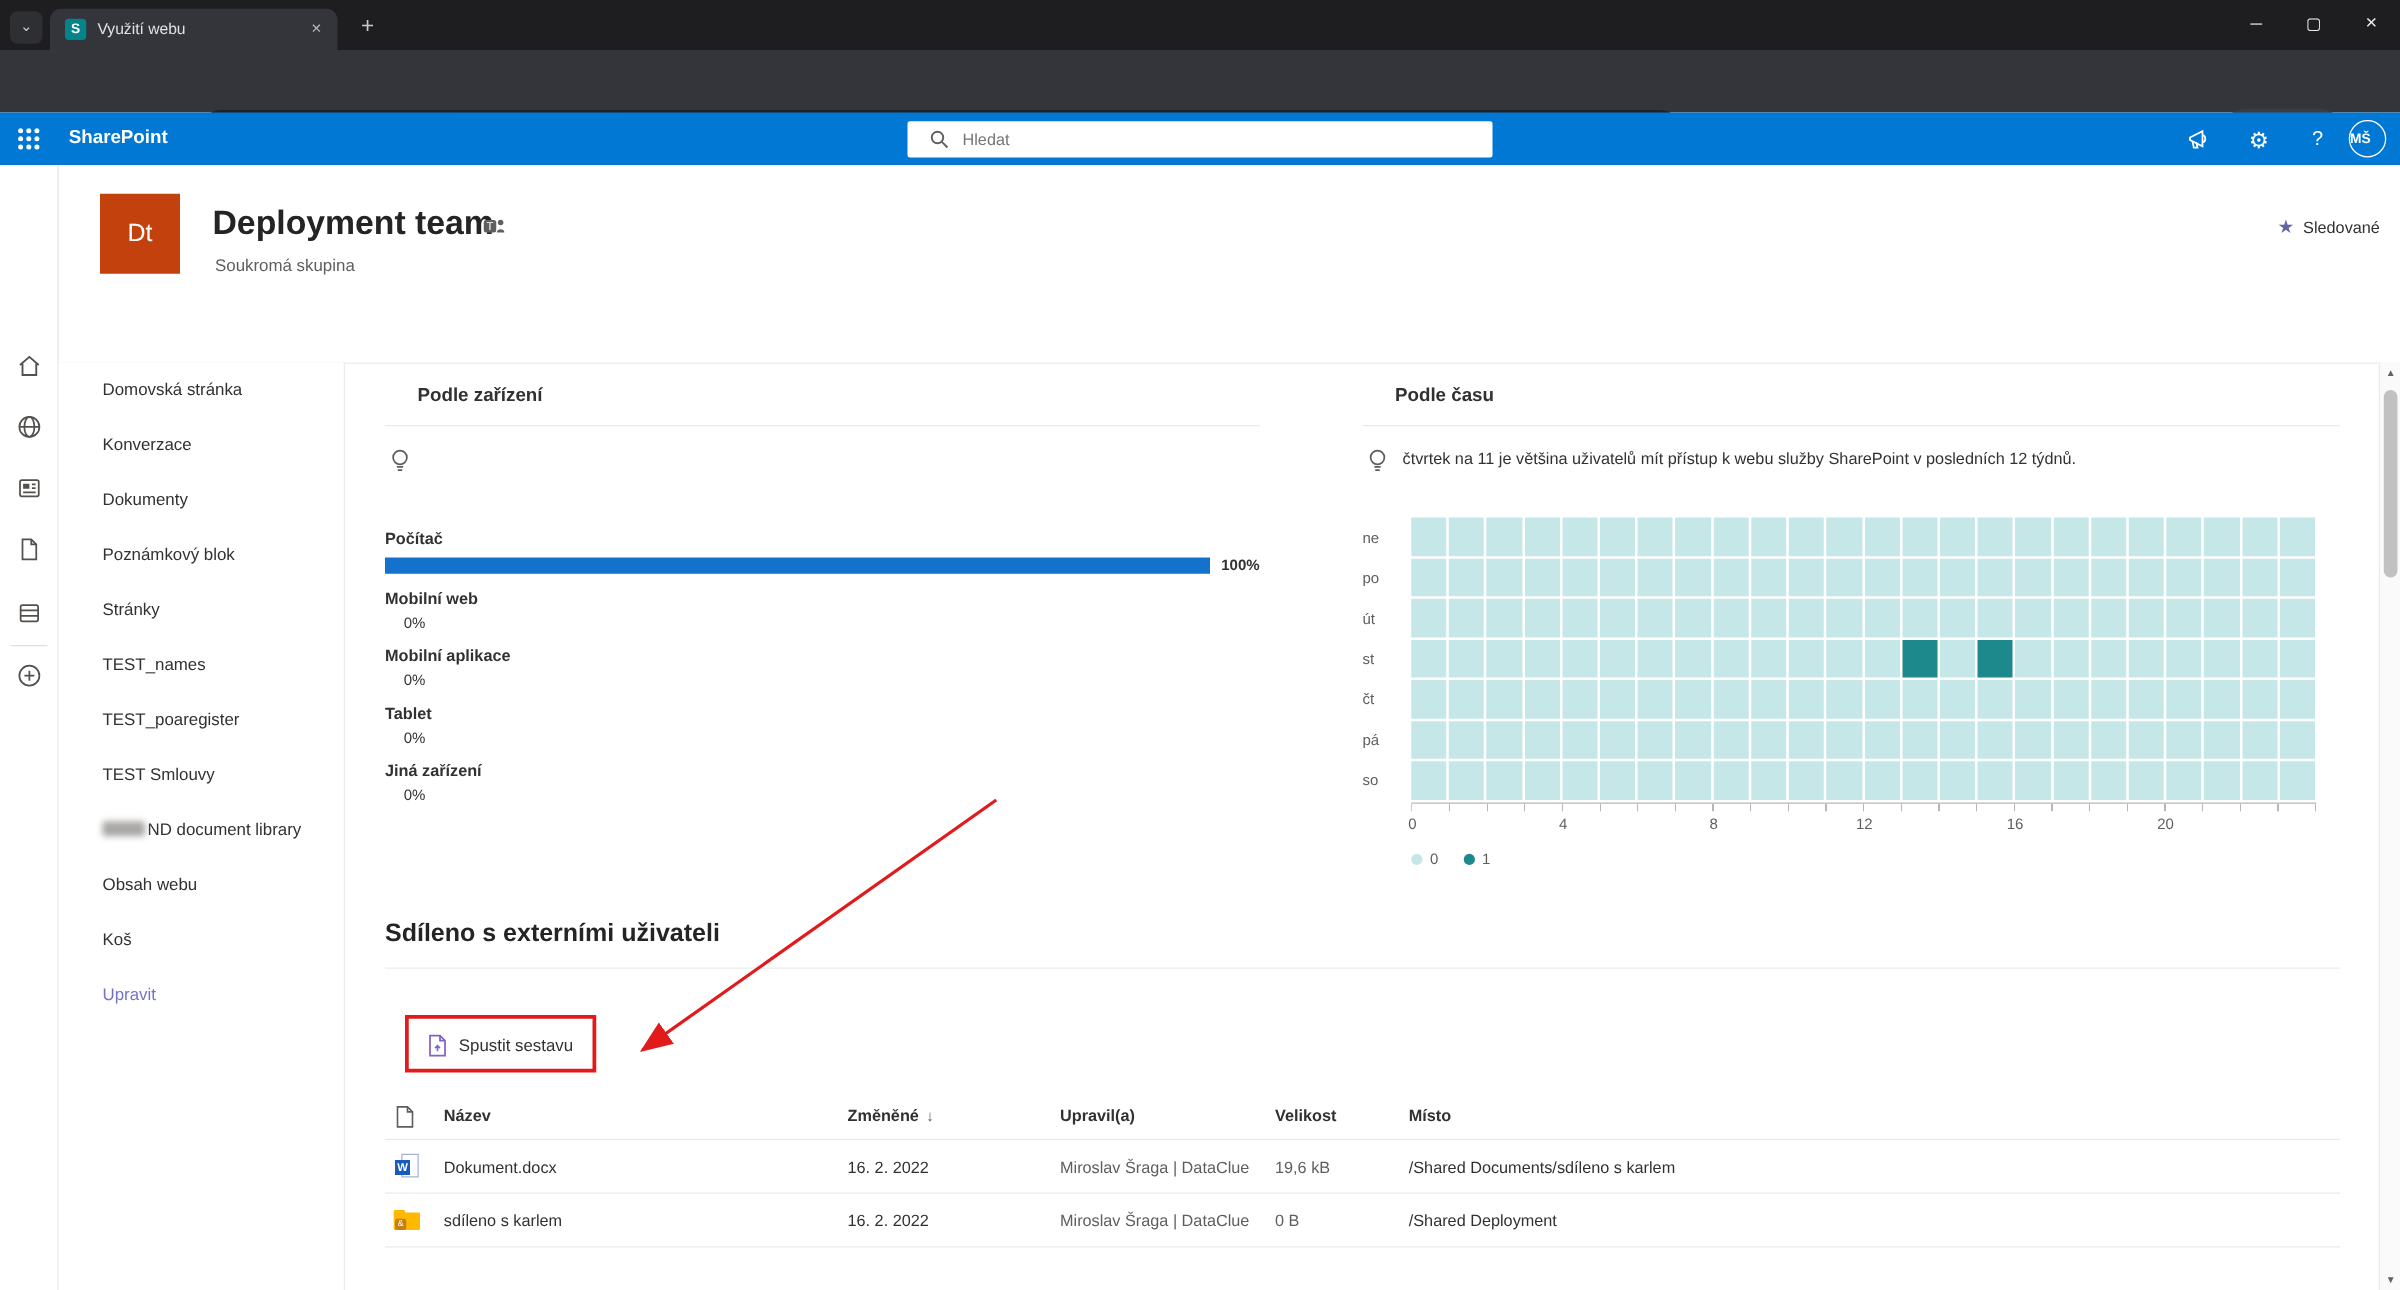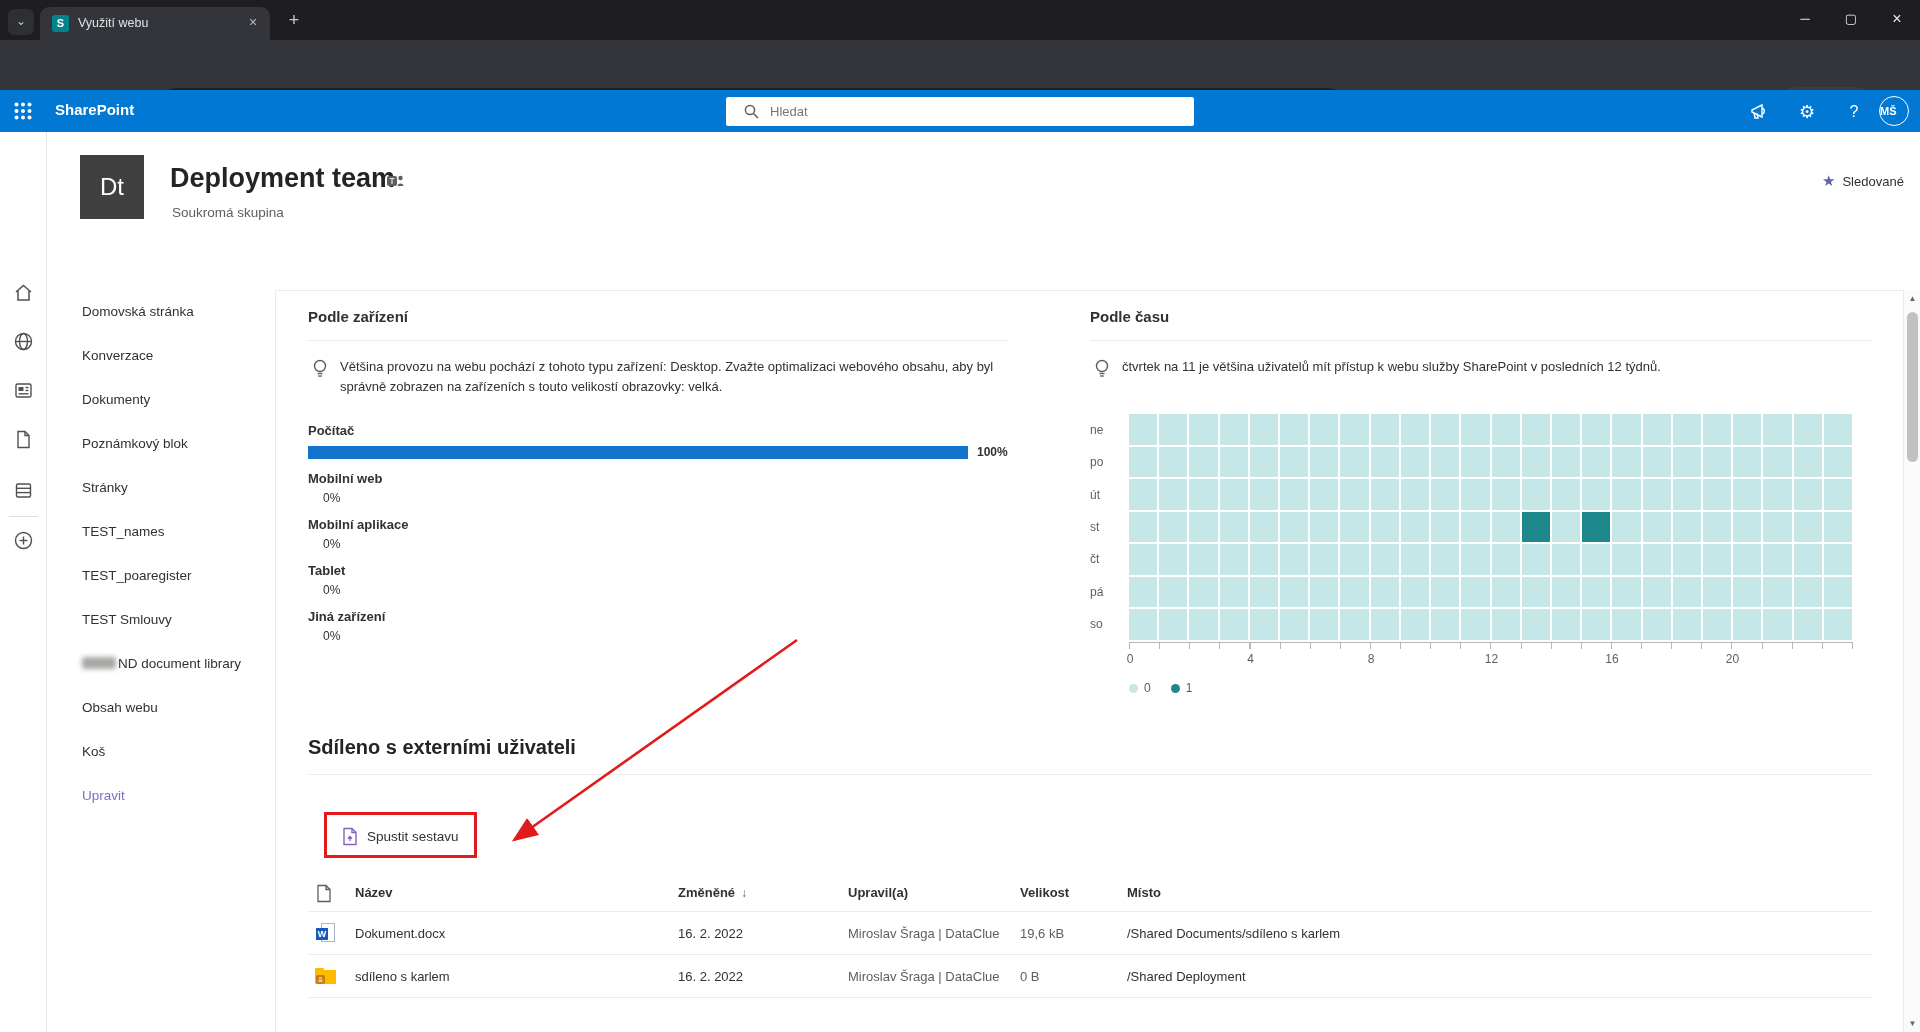--- a/index.html
+++ b/index.html
@@ -32,36 +32,36 @@
   .searchbox input { position:absolute; left:44px; top:4px; width:400px; height:20px; border:0; outline:none; font-size:13px; color:#323130; font-family:inherit; background:transparent; }
   .sb-ic { position:absolute; top:99px; width:28px; height:26px; color:#fff; text-align:center; line-height:26px; font-size:17px; }
   .avatar { position:absolute; left:1879px; top:96px; width:30px; height:30px; border-radius:50%; border:1.5px solid #fff; color:#fff; font-size:11px; font-weight:700; line-height:28px; }
 
   
   .rail { position:absolute; left:0; top:132px; width:47px; height:900px; background:#fff; border-right:1px solid #e8e6e4; }
   .rail-ic { position:absolute; left:13px; width:21px; height:21px; color:#53504e; }
   .rail-div { position:absolute; left:9px; width:29px; border-top:1px solid #e1dfdd; }
 
   
-  .site-logo { position:absolute; left:80px; top:155px; width:64px; height:64px; background:#404040; color:#fff; font-size:24px; text-align:center; line-height:64px; }
+  .site-logo { position:absolute; left:80px; top:155px; width:64px; height:64px; background:#c2410c; color:#fff; font-size:20px; text-align:center; line-height:64px; }
   .site-title { position:absolute; left:170px; top:163px; font-size:27px; font-weight:700; color:#242424; }
   .teams-ic { position:absolute; left:386px; top:172px; width:18px; height:18px; color:#605e5c; }
   .site-sub { position:absolute; left:172px; top:205px; font-size:13.5px; color:#605e5c; }
   .follow { position:absolute; left:1822px; top:172px; font-size:13px; color:#323130; }
   .follow .star { color:#6264a7; font-size:15px; margin-right:7px; }
   .hdr-divider { position:absolute; left:47px; top:290px; width:1857px; border-top:1px solid #edebe9; }
 
   
   .quicknav { position:absolute; left:47px; top:290px; width:229px; height:742px; background:#fff; border-right:1px solid #edebe9; }
   .qn-item { height:44px; line-height:44px; padding-left:35px; font-size:13.5px; color:#323130; white-space:nowrap; }
   .qn-edit { color:#7471c9; }
   .qn-blur { display:inline-block; width:34px; height:12px; background:#a9a7a5; filter:blur(2.5px); border-radius:2px; margin-right:2px; vertical-align:-1px; }
 
   
-  .sec-h { font-size:15px; font-weight:700; color:#323130; }
+  .sec-h { font-size:15px; font-weight:700; color:#323130;margin-left:26px; }
   .sec-div { border-top:1px solid #edebe9; }
   .insight { font-size:13px; color:#323130; line-height:20px; }
   .bulb { position:absolute; width:20px; height:20px; color:#605e5c; }
 
   .device-col { position:absolute; left:308px; top:300px; width:700px; height:360px; }
   .time-col { position:absolute; left:1090px; top:300px; width:790px; height:410px; }
   .dev-label { position:absolute; font-size:13px; font-weight:700; color:#323130; }
   .dev-barline { position:absolute; display:flex; align-items:center; gap:9px; }
   .dev-bar { height:13px; background:#1272cc; }
   .dev-val { font-size:12px; color:#323130; }
@@ -265,21 +265,20 @@
   </nav>
 
   <section class="device-col">
     <div class="sec-h" style="position:absolute;left:0;top:8px;">Podle zařízení</div>
     <div class="sec-div" style="position:absolute;left:0;top:40px;width:700px;"></div>
     <svg class="bulb" style="position:absolute;left:2px;top:58px;" viewBox="0 0 20 20" fill="none" stroke="#605e5c" stroke-width="1.4">
       <circle cx="10" cy="8" r="5.5"></circle>
         <line x1="7.5" y1="15.5" x2="12.5" y2="15.5"></line>
         <line x1="8.2" y1="18" x2="11.8" y2="18"></line>
     </svg>
-    <p class="insight" style="position:absolute;left:32px;top:57px;width:672px;">Většina provozu na webu pochází z tohoto typu zařízení: Desktop. Zvažte optimalizaci webového obsahu, aby byl správně zobrazen na zařízeních s touto velikostí obrazovky: velká.</p>
 
     <div>
       <div class="dev-label" style="left:0;top:123px;">Počítač</div>
       <div class="dev-barline" style="left:0;top:145px;width:700px;">
         <span class="dev-bar bar" style="width: 660px;"></span>
         <span class="dev-val val" style="font-weight: 700;">100%</span>
       </div>
     </div>
     <div>
       <div class="dev-label" style="left:0;top:171px;">Mobilní web</div>

